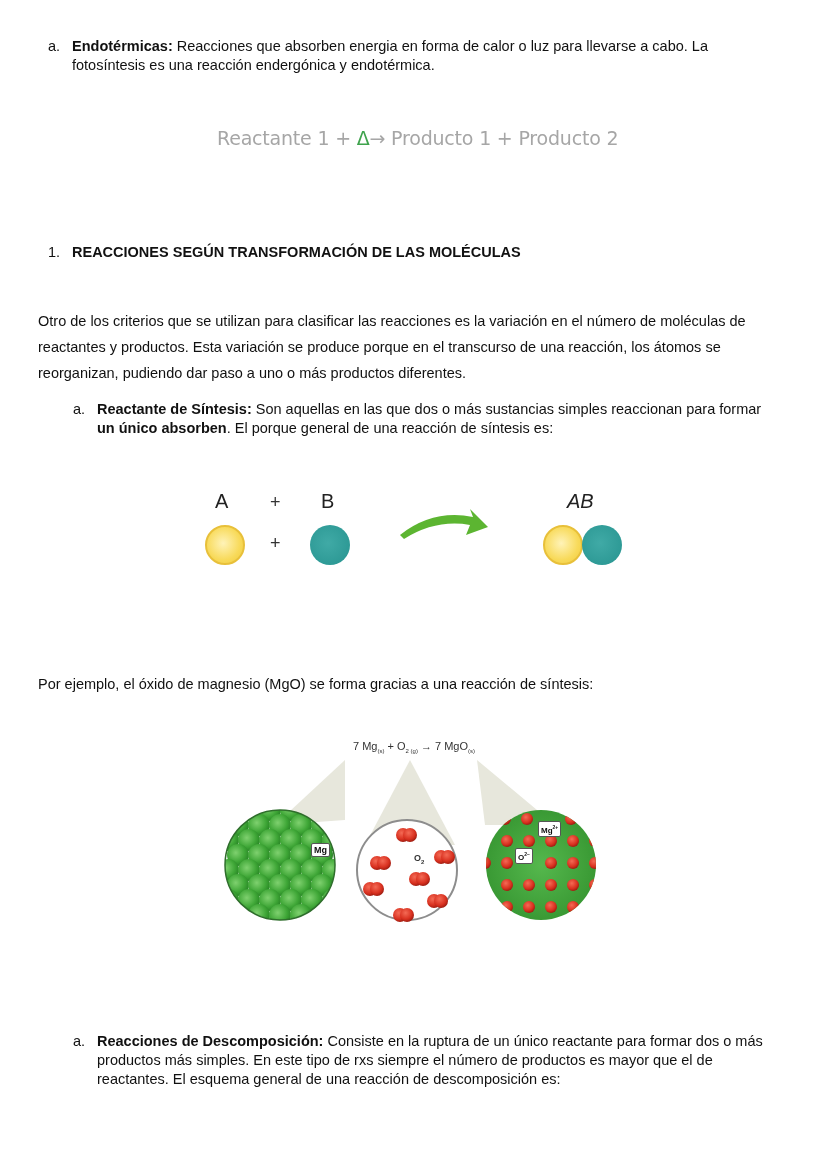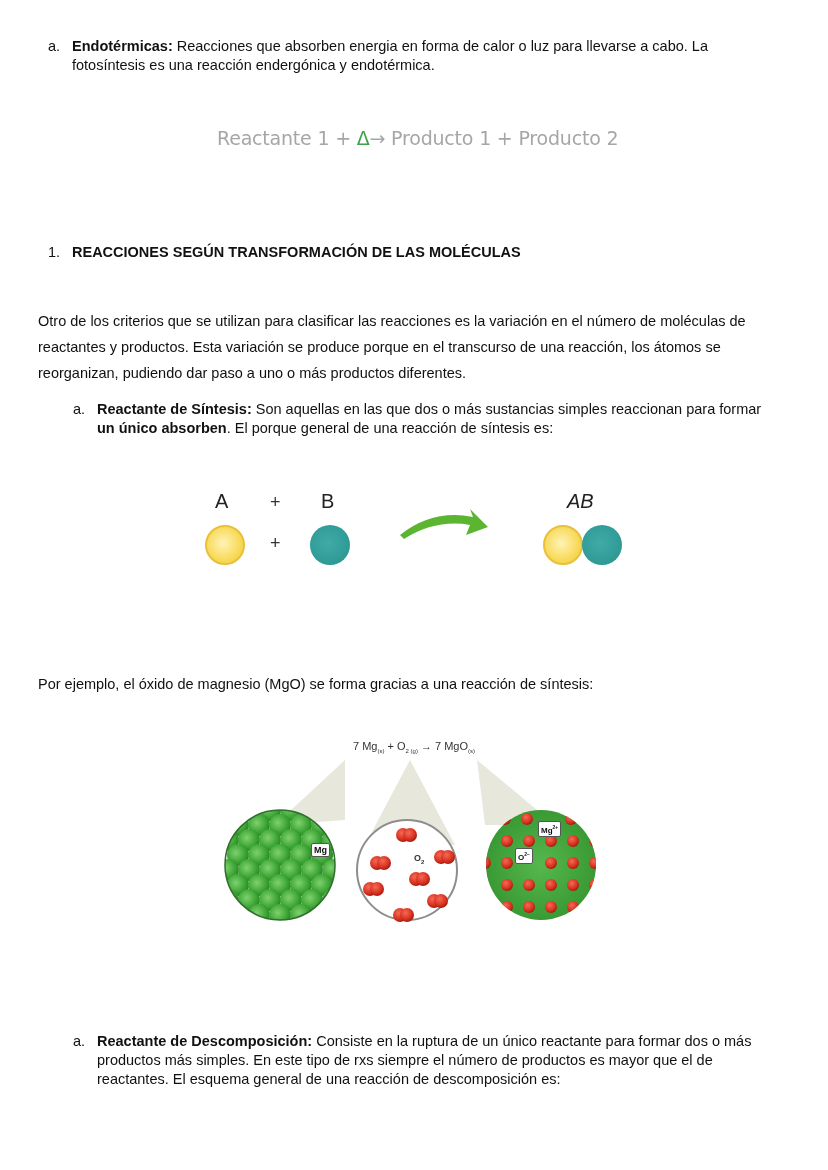--- a/index.html
+++ b/index.html
@@ -209,15 +209,15 @@
         <circle cx="90" cy="100" r="6" fill="url(#rball)"></circle>
     </g>
   </svg>
   <div class="abs" style="left:323px; top:86px; background:#fff; border:1px solid #555; border-radius:2px; font-size:8px; font-weight:bold; padding:0 2px; line-height:11px;"><span>Mg</span><sup style="font-size:5px;">2+</sup></div>
   <div class="abs" style="left:300px; top:113px; background:#fff; border:1px solid #555; border-radius:2px; font-size:8px; font-weight:bold; padding:0 2px; line-height:11px;"><span>O</span><sup style="font-size:5px;">2−</sup></div>
 </div>
 
 <div class="abs p" style="left:73px; top:1032px; width:715px;">
   <span class="li-mark">a.</span>
   <div class="li-body">
-    <b>Reactante de Descomposición:</b><span> Consiste en la ruptura de un único reactante para formar dos o más productos más simples. En este tipo de rxs siempre el número de productos es mayor que el de reactantes. El esquema general de una reacción de descomposición es:</span>
+    <b>Reacciones de Descomposición:</b><span> Consiste en la ruptura de un único reactante para formar dos o más productos más simples. En este tipo de rxs siempre el número de productos es mayor que el de reactantes. El esquema general de una reacción de descomposición es:</span>
   </div>
 </div>
 
 </body></html>

